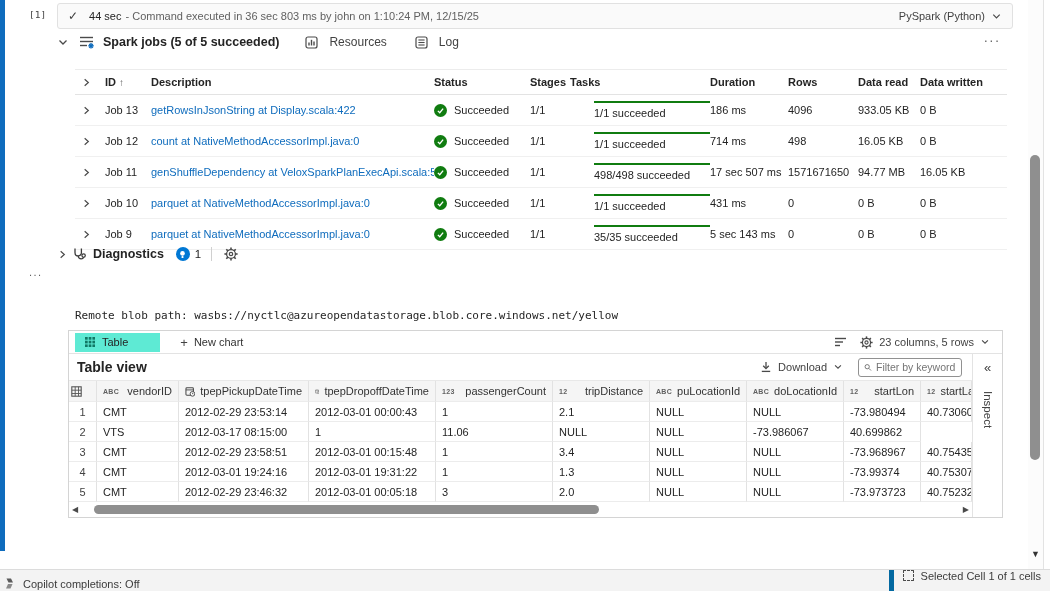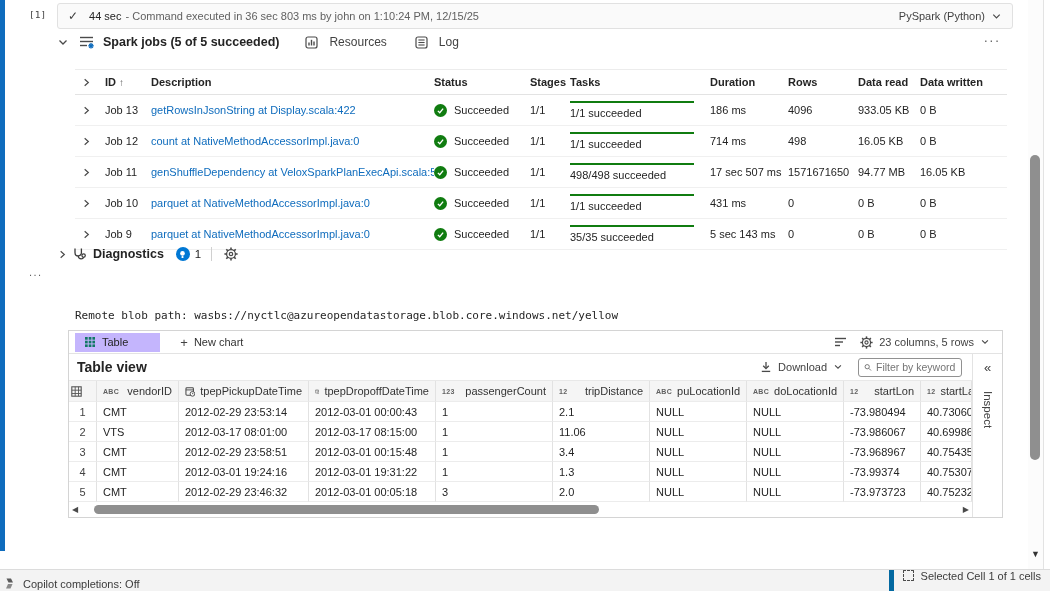--- a/index.html
+++ b/index.html
@@ -31,42 +31,42 @@
   
   #jobs-table { position: absolute; left: 75px; top: 69px; width: 932px; }
   .jrow { display: grid; grid-template-columns: 30px 46px 283px 96px 40px 140px 78px 70px 62px 1fr;
     align-items: center; height: 31px; border-bottom: 1px solid #f0f0f0; }
   .jrow.jhead { height: 26px; border-top: 1px solid #ececec; border-bottom: 1px solid #e3e3e3; font-weight: bold; }
   .jcell { padding-right: 8px; overflow: hidden; white-space: nowrap; }
   .jchev { display: flex; justify-content: center; }
   .link { color: #0f6cbd; cursor: pointer; }
   .jstatus { display: flex; align-items: center; gap: 7px; }
   .scircle { width: 13px; height: 13px; border-radius: 50%; background: #107c10; display: flex; align-items: center; justify-content: center; flex: 0 0 13px; }
-  .jtasks { display: flex; flex-direction: column; justify-content: center; padding-right: 16px; }
+  .jtasks { display: flex; flex-direction: column; justify-content: center; padding-right: 16px; margin-left: 24px; }
   .tbar { height: 2px; background: #107c10; width: 124px; margin-bottom: 4px; }
   .sort-arr { color: #616161; font-weight: normal; font-size: 10px; margin-left: 3px; }
 
   
   #diagnostics { position: absolute; left: 57px; top: 243px; height: 22px; display: flex; align-items: center; }
   #diagnostics .dg-title { font-size: 12.5px; font-weight: bold; margin: 0 12px 0 7px; }
   .badge { width: 14px; height: 14px; border-radius: 50%; background: #0078d4; display: flex; align-items: center; justify-content: center; }
   #diagnostics .bcount { margin: 0 10px 0 5px; font-size: 11.5px; }
   #diagnostics .vsep { width: 1px; height: 14px; background: #d0d0d0; margin-right: 12px; }
   #diagnostics .chev { margin-right: 4px; }
 
   
   #output-more-left { position: absolute; left: 29px; top: 266px; color: #5f5f5f; font-size: 11px; letter-spacing: 1.5px; }
   #output-block { position: absolute; left: 75px; top: 275px; font-family: "DejaVu Sans Mono", monospace;
     font-size: 11px; line-height: 16.5px; color: #1f1f1f; white-space: pre; }
 
   
   #table-widget { position: absolute; left: 68px; top: 330px; width: 935px; height: 188px;
     border: 1px solid #d4d4d4; background: #fff; }
   .tw-tabbar { height: 23px; border-bottom: 1px solid #e3e3e3; display: flex; align-items: center; padding: 0 12px 0 6px; }
-  .table-tab { background: #c4b5fd; height: 19px; display: flex; align-items: center; gap: 7px; padding: 0 32px 0 10px; margin-right: 20px; cursor: pointer; }
+  .table-tab { background: #5eead4; height: 19px; display: flex; align-items: center; gap: 7px; padding: 0 32px 0 10px; margin-right: 20px; cursor: pointer; }
   .newchart-btn { display: flex; align-items: center; gap: 6px; color: #333; cursor: pointer; }
   .newchart-btn .plus { font-size: 13px; color: #424242; }
   .tw-tabbar .right { margin-left: auto; display: flex; align-items: center; gap: 13px; color: #424242; }
   .cols-summary { display: flex; align-items: center; gap: 6px; cursor: pointer; }
 
   .tw-body { display: flex; height: 163px; }
   .tw-main { width: 903px; display: flex; flex-direction: column; }
   .tw-titlebar { height: 27px; border-bottom: 1px solid #e8e8e8; display: flex; align-items: center; padding: 0 10px 0 8px; }
   .tw-title { font-size: 14px; font-weight: bold; }
   .tw-titlebar .right { margin-left: auto; display: flex; align-items: center; gap: 15px; }
@@ -507,21 +507,20 @@
               <div class="gcell">2.1</div>
               <div class="gcell">NULL</div>
               <div class="gcell">NULL</div>
               <div class="gcell">-73.980494</div>
               <div class="gcell">40.730601</div>
             </div>
 
             <div class="grow">
               <div class="gcell gnum">2</div>
               <div class="gcell">VTS</div>
-              <div class="gcell">2012-03-17 08:01:00</div>
               <div class="gcell">2012-03-17 08:15:00</div>
               <div class="gcell">1</div>
               <div class="gcell">11.06</div>
               <div class="gcell">NULL</div>
               <div class="gcell">NULL</div>
               <div class="gcell">-73.986067</div>
               <div class="gcell">40.699862</div>
             </div>
 
             <div class="grow">

